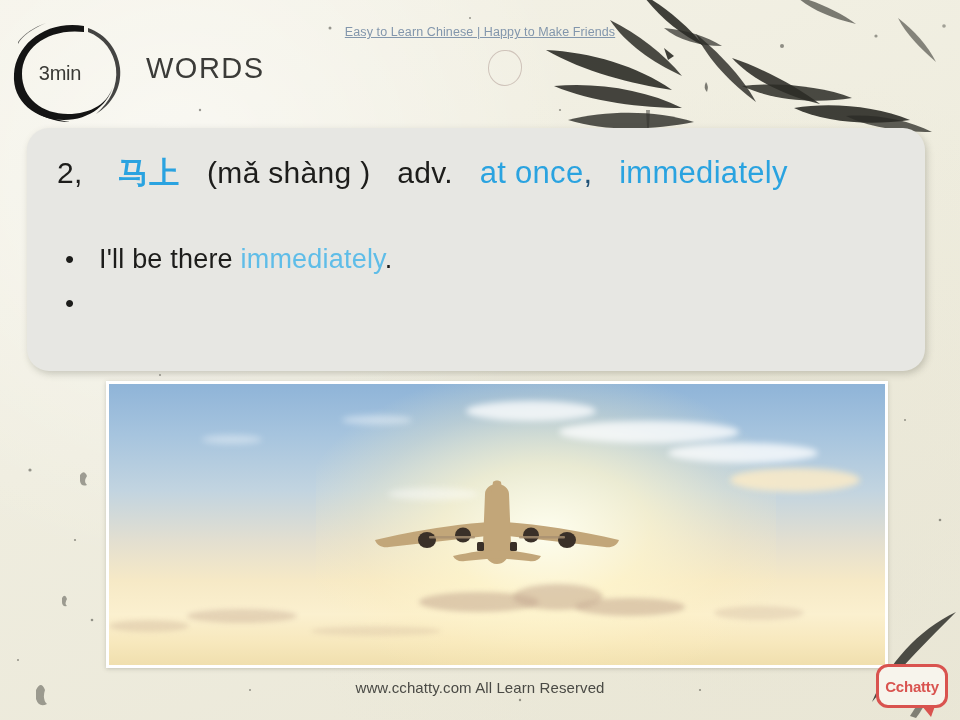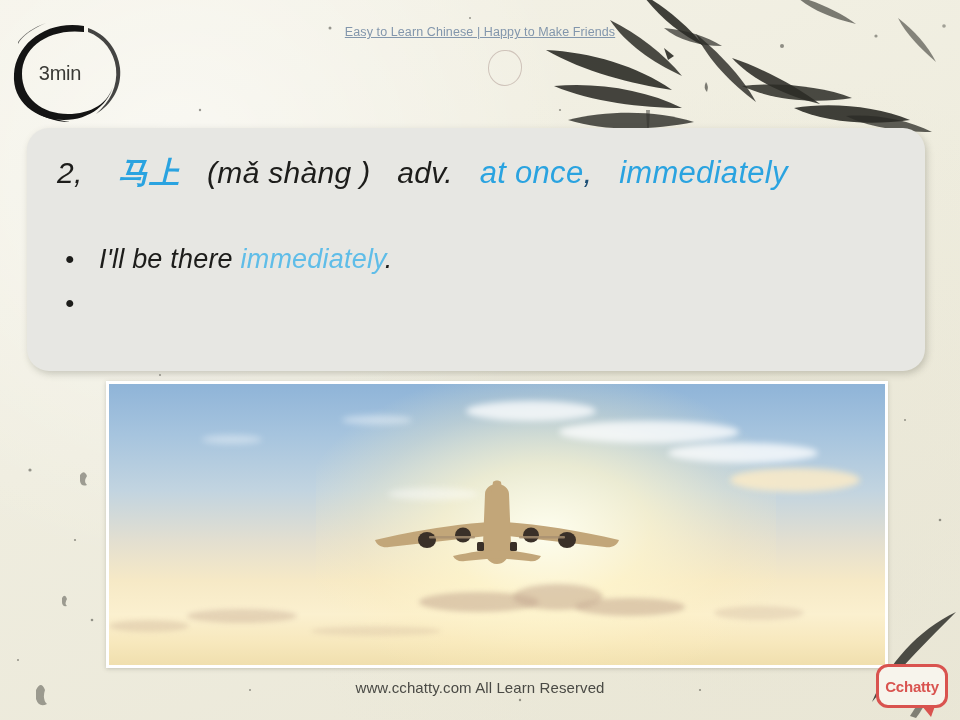--- a/index.html
+++ b/index.html
@@ -96,21 +96,20 @@
   
   .word-card {
     position: absolute;
     left: 27px;
     top: 128px;
     width: 898px;
     height: 243px;
     background: #e7e7e3;
     border-radius: 22px;
     box-shadow: 2px 3px 7px rgba(90,88,75,0.28);
-    font-style: italic;
   }
 
   .headword-line {
     position: absolute;
     left: 30px;
     top: 25px;
     font-size: 31px;
     color: #1d1d1b;
     white-space: nowrap;
     letter-spacing: 0.3px;
@@ -343,20 +342,21 @@
       <path d="M74 8 C36 2 6 26 4 56 C2 84 26 102 54 102 C80 102 100 86 104 64
                C100 86 80 96 58 96 C32 96 12 80 12 56 C12 30 38 10 74 14 Z" fill="#141414"></path>
       <path d="M78 10 C96 16 108 32 110 50 C112 70 102 86 86 96
                C100 84 108 68 106 50 C104 34 94 20 78 14 Z" fill="#1c1c1c" opacity="0.82"></path>
       <path d="M18 88 C28 98 44 104 60 104 C44 102 30 96 20 86 Z" fill="#141414"></path>
       <path d="M8 24 C14 16 24 9 36 5 C22 11 12 18 8 26 Z" fill="#222" opacity="0.7"></path>
     </svg>
     <div class="enso-label">3min</div>
   </div>
 
+  <div class="slide-title">WORDS</div>
 
   <a class="top-link" href="#">Easy to Learn Chinese | Happy to Make Friends</a>
 
   <div class="faint-circle"></div>
 
   <div class="word-card">
 
     <div class="headword-line">
       <span class="num">2,</span>
       <span>&nbsp;&nbsp;</span>

